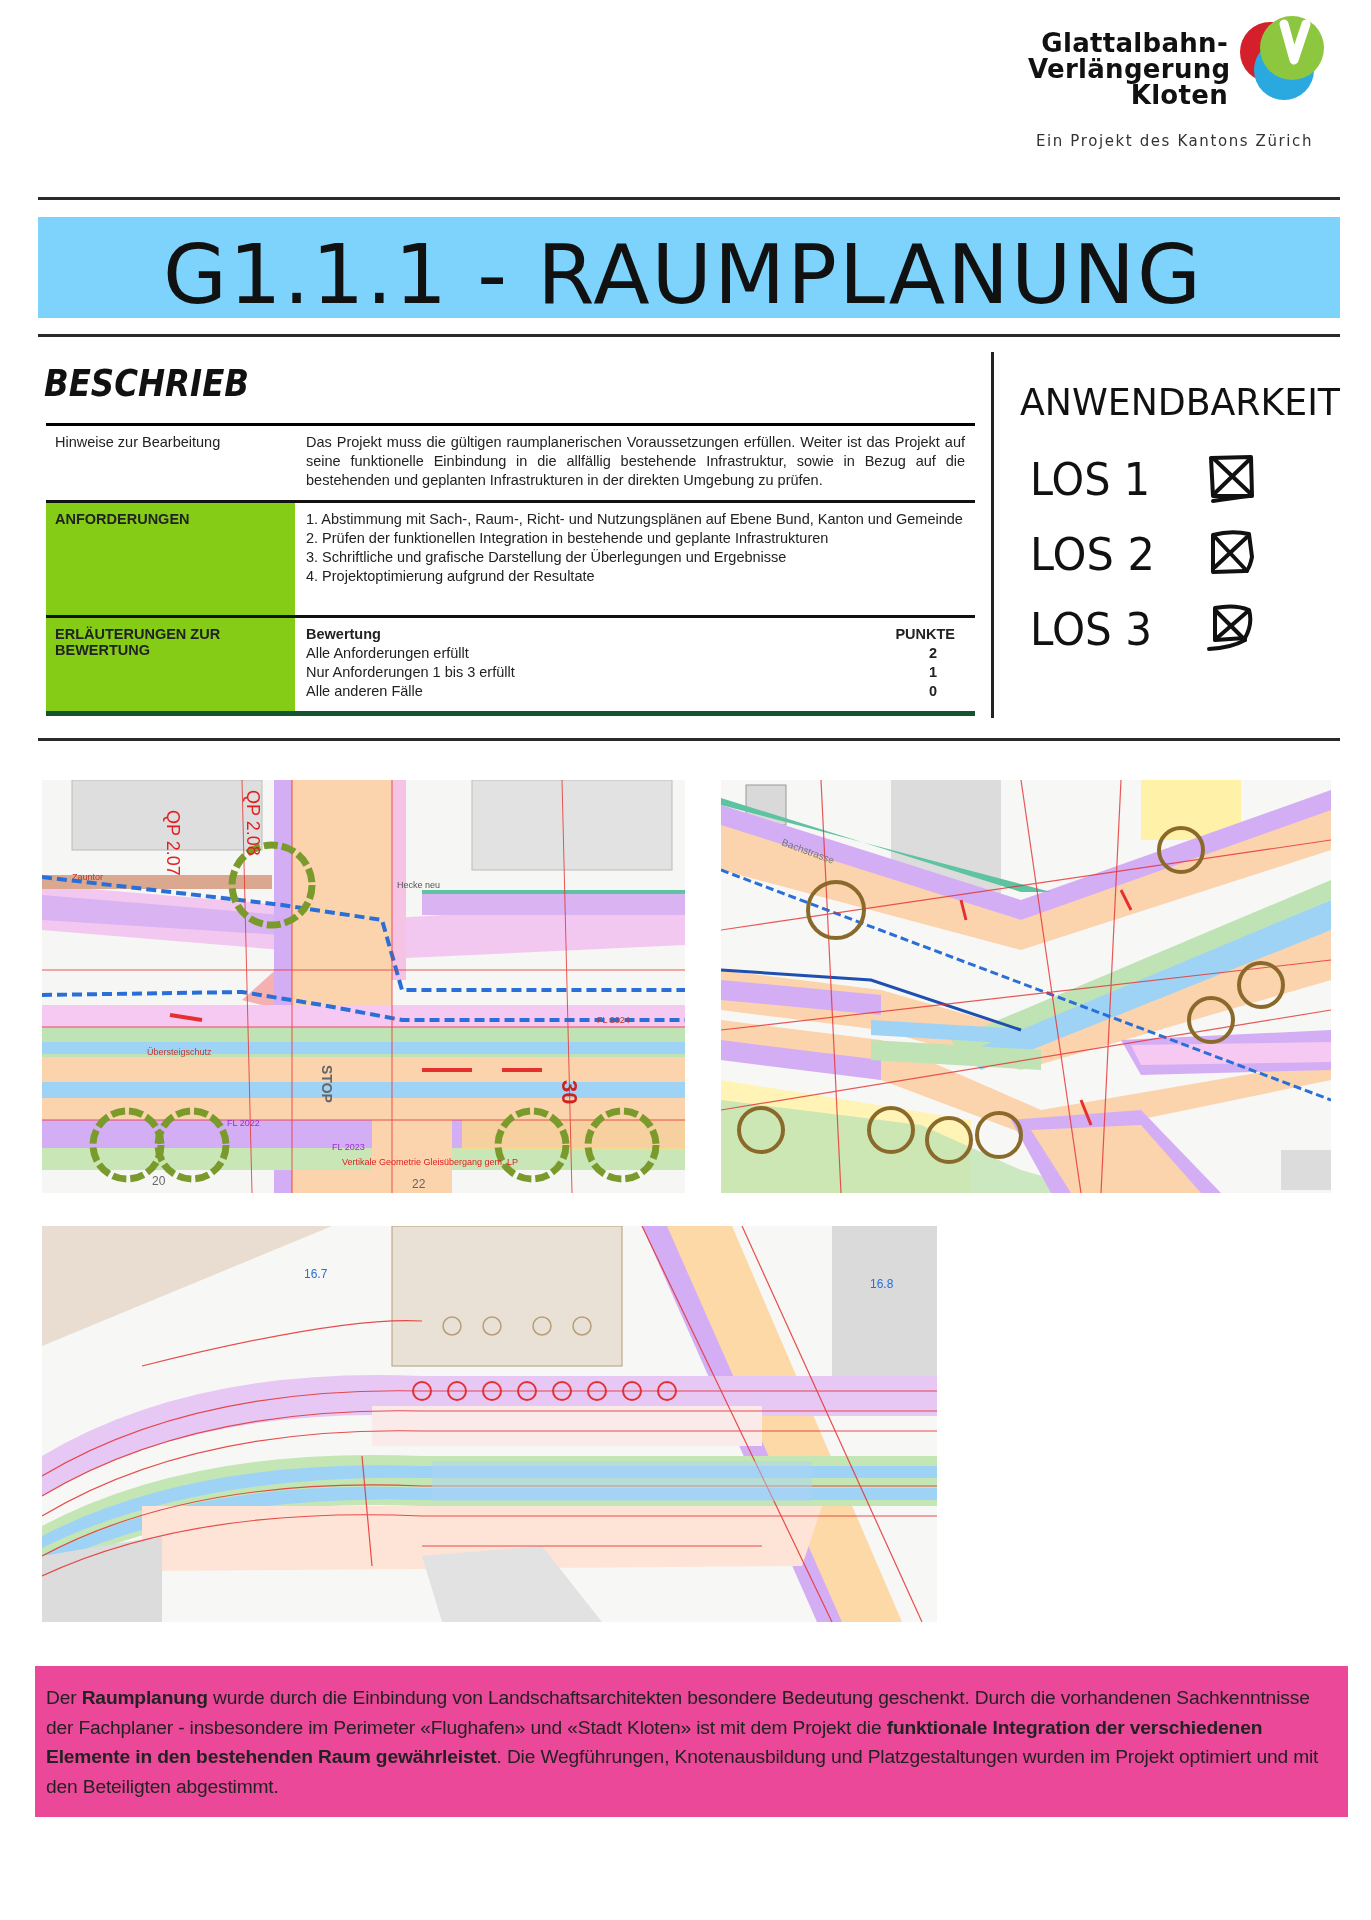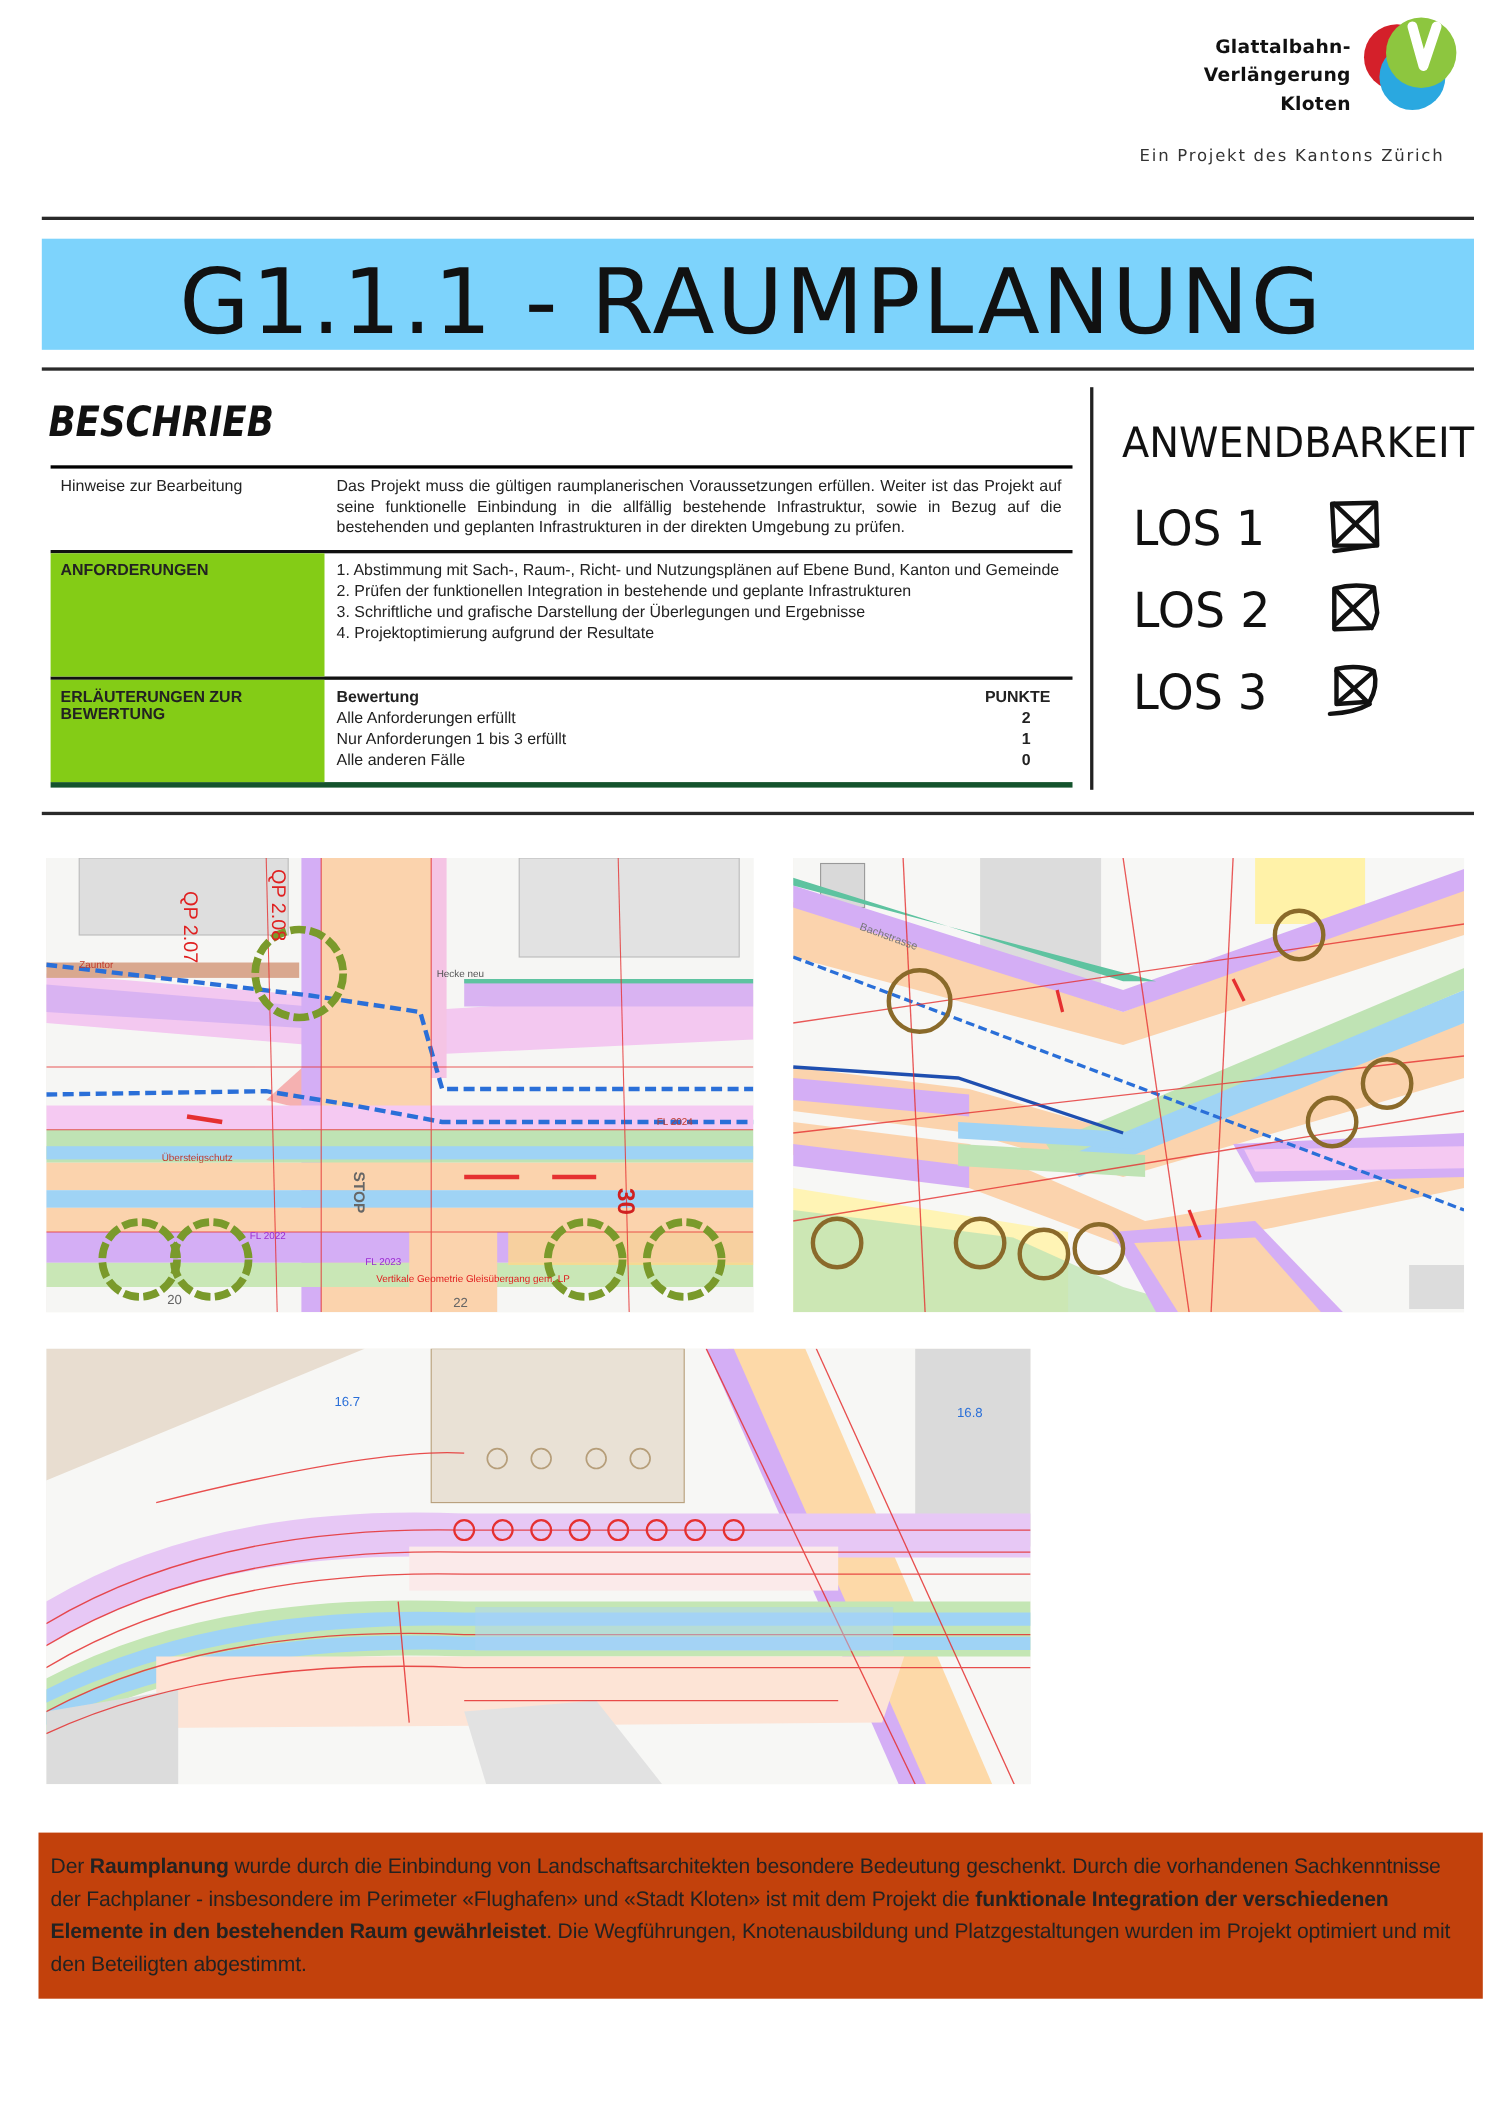--- a/index.html
+++ b/index.html
@@ -5,21 +5,21 @@
   html, body { margin: 0; padding: 0; }
   body {
     width: 1371px; height: 1920px; position: relative; background: #ffffff;
     font-family: "Liberation Sans", sans-serif; color: #1a1a1a; overflow: hidden;
   }
   .abs { position: absolute; }
 
   
   .logo-text {
     left: 1028px; top: 30px; width: 200px; text-align: right;
-    font-family: "DejaVu Sans", sans-serif; font-weight: bold; font-size: 17px; line-height: 26px;
+    font-family: "DejaVu Sans", sans-serif; font-weight: bold; font-size: 26px; line-height: 26px;
     letter-spacing: 0.3px; color: #111;
   }
   .logo-text div { white-space: nowrap; }
   .logo-circles { left: 1232px; top: 12px; width: 100px; height: 100px; }
   .logo-tagline {
     left: 1036px; top: 132px; width: 300px; font-size: 15px; letter-spacing: 1.6px; color: #333;
     font-family: "DejaVu Sans", sans-serif; white-space: nowrap;
   }
 
   .rule { left: 38px; width: 1302px; height: 3px; background: #2a2a2a; }
@@ -61,21 +61,21 @@
 
   
   .plan { overflow: hidden; background: #f4f3ef; }
   .plan svg { display: block; }
   .plan1 { left: 42px; top: 780px; width: 643px; height: 413px; }
   .plan2 { left: 721px; top: 780px; width: 610px; height: 413px; }
   .plan3 { left: 42px; top: 1226px; width: 895px; height: 396px; }
 
   
   .summary {
-    left: 35px; top: 1666px; width: 1313px; height: 151px; background: #c2410c;
+    left: 35px; top: 1666px; width: 1313px; height: 151px; background: #ec4899;
     box-sizing: border-box; padding: 17px 12px 0 11px;
     font-family: "Liberation Sans", sans-serif; font-size: 19.2px; line-height: 29.5px; color: #222;
     letter-spacing: -0.15px;
   }
   .summary b { font-weight: bold; }
 </style>
 </head>
 <body>
 
 <div class="abs logo-text">

